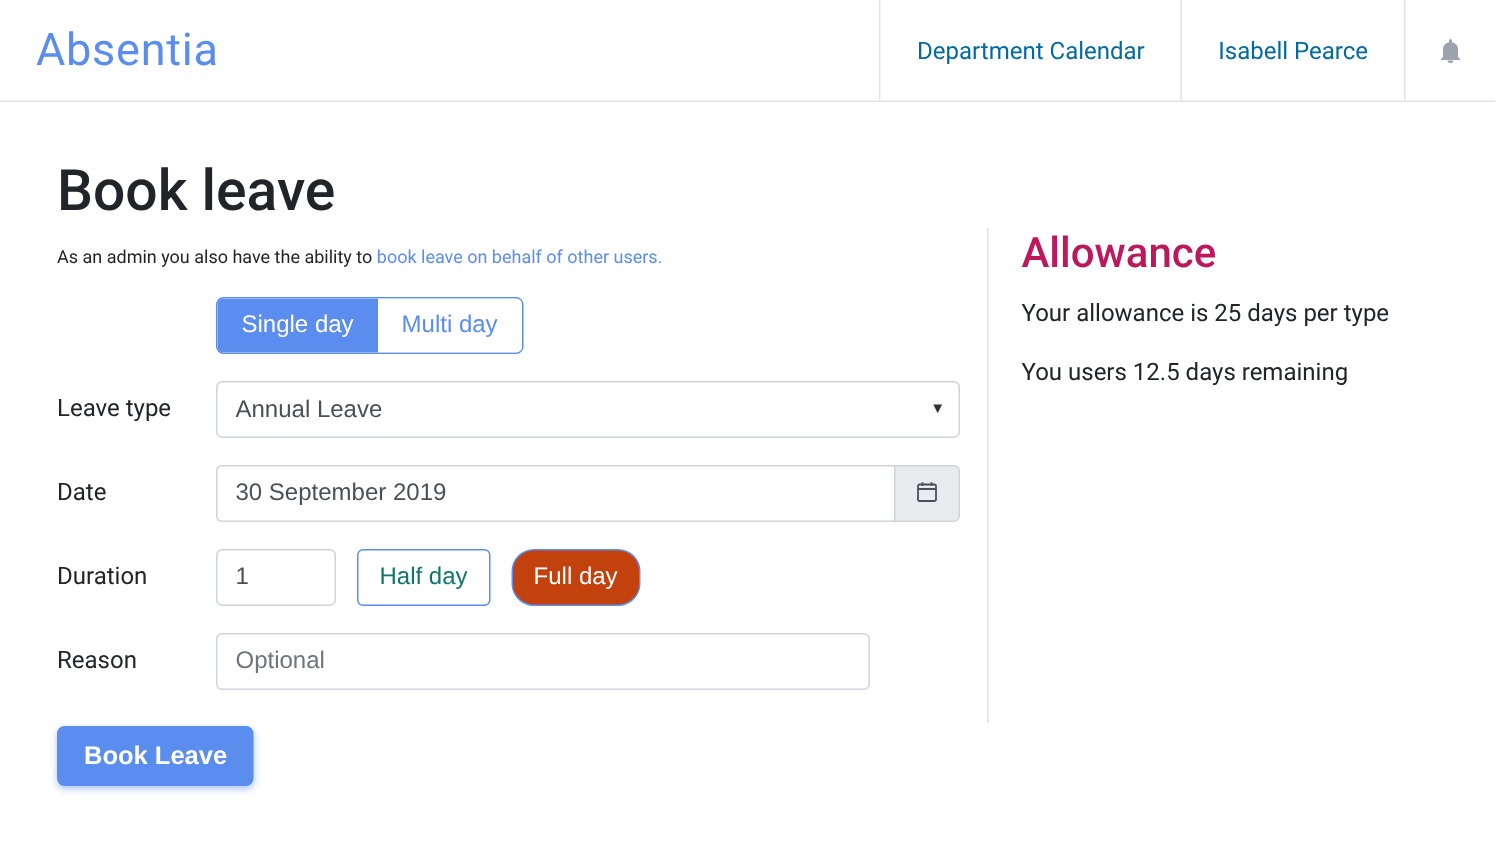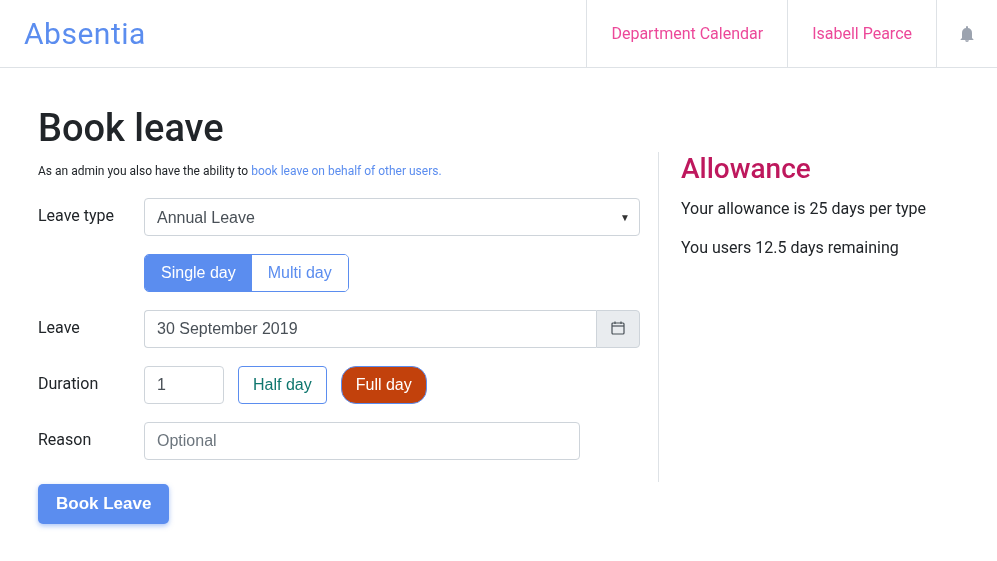--- a/index.html
+++ b/index.html
@@ -29,21 +29,21 @@
     flex: 1;
   }
   .nav-right {
     display: flex;
     align-items: stretch;
   }
   .nav-link {
     display: flex;
     align-items: center;
     padding: 0 24px;
-    color: #ec4899;
+    color: #0369a1;
     font-size: 16px;
     border-left: 1px solid #dee2e6;
     cursor: pointer;
   }
   .nav-icon {
     display: flex;
     align-items: center;
     padding: 0 22px;
     border-left: 1px solid #dee2e6;
     color: #9ca3af;
@@ -249,43 +249,43 @@
 </div>
 
 <div class="container">
   <div class="main">
     <h1>Book leave</h1>
     <div class="subtitle">
       <span>As an admin you also have the ability to </span><a>book leave on behalf of other users.</a>
     </div>
 
     <div class="form-row">
+      <div class="form-label"></div>
+      <div class="form-control-wrap">
+        <div class="btn-group">
+          <button class="btn-tab active">Single day</button>
+          <button class="btn-tab">Multi day</button>
+        </div>
+      </div>
+    </div>
+
+    <div class="form-row">
       <div class="form-label" style="line-height:1.3"><span>Leave type</span></div>
       <div class="form-control-wrap">
         <div class="select-wrap">
           <select class="select">
             <option>Annual Leave</option>
           </select>
           <span class="select-arrow">▼</span>
         </div>
       </div>
     </div>
 
     <div class="form-row">
-      <div class="form-label"></div>
-      <div class="form-control-wrap">
-        <div class="btn-group">
-          <button class="btn-tab active">Single day</button>
-          <button class="btn-tab">Multi day</button>
-        </div>
-      </div>
-    </div>
-
-    <div class="form-row">
-      <div class="form-label">Leave</div>
+      <div class="form-label">Date</div>
       <div class="form-control-wrap">
         <div class="input-group">
           <input class="input-text" value="30 September 2019" style="">
           <div class="input-addon">
             <span>
               <svg width="14" height="14" viewBox="0 0 14 14" fill="none" stroke="currentColor" stroke-width="1.2">
                   <rect x="1" y="2" width="12" height="11" rx="1"></rect>
                   <line x1="1" y1="5" x2="13" y2="5"></line>
                   <line x1="4" y1="0.5" x2="4" y2="3"></line>
                   <line x1="10" y1="0.5" x2="10" y2="3"></line>

